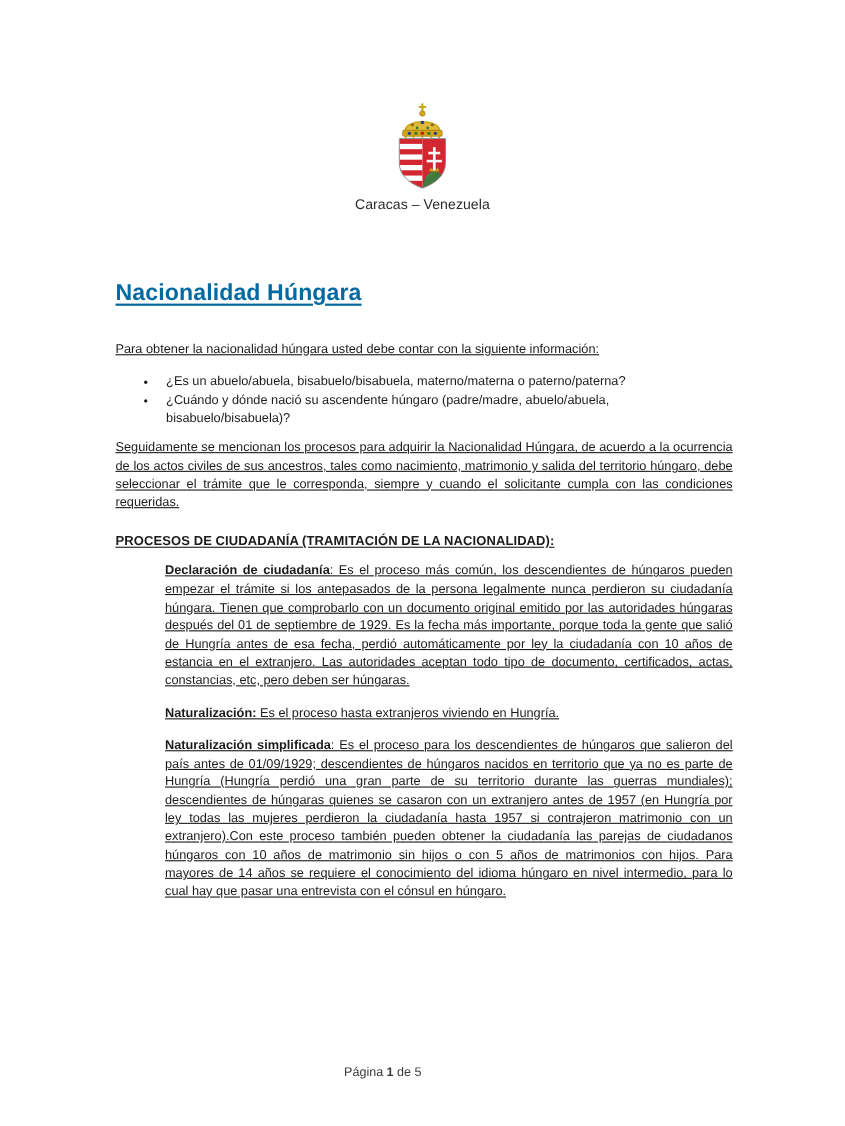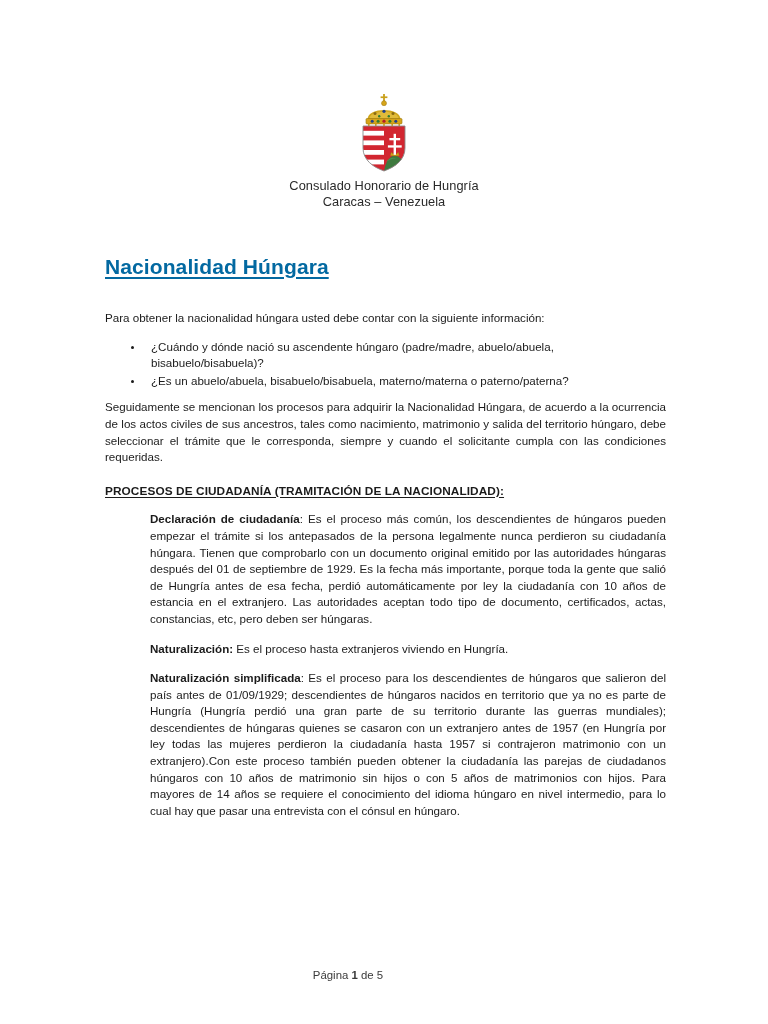--- a/index.html
+++ b/index.html
@@ -56,21 +56,21 @@
 
   
   .body-col {
     position: absolute;
     top: 310px;
     left: 105px;
     width: 561px;
     font-size: 11.6px;
     line-height: 16.6px;
   }
-  p { margin: 0 0 12px 0; }
+  p { margin: 0 0 12px 0; text-decoration: underline; }
   .just { text-align: justify; }
 
   ul.q-list {
     list-style: none;
     margin: 11px 0 10px 0;
     padding: 0;
   }
   ul.q-list li {
     position: relative;
     padding-left: 46px;
@@ -184,37 +184,36 @@
 
           <rect x="40.6" y="41.8" width="2.4" height="21" fill="#ffffff"></rect>
           <rect x="36.4" y="46.0" width="10.8" height="2.3" fill="#ffffff"></rect>
           <rect x="34.9" y="53.3" width="13.8" height="2.3" fill="#ffffff"></rect>
         </g>
 
         <path d="M10 34 L52 34 L52 56 C52 68, 42 75, 31 79 C20 75, 10 68, 10 56 Z" fill="none" stroke="#8a8a8a" stroke-width="0.9"></path>
       </svg>
     </div>
 
-    <div class="consulate-line">Consulado Honorario de Hungría</div>
     <div class="consulate-line">Caracas – Venezuela</div>
   </div>
 
   <div class="doc-title">Nacionalidad Húngara</div>
 
   <div class="body-col">
 
     <p>Para obtener la nacionalidad húngara usted debe contar con la siguiente información:</p>
 
     <ul class="q-list">
+      <li>
+        <span>¿Es un abuelo/abuela, bisabuelo/bisabuela, materno/materna o paterno/paterna?</span>
+      </li>
       <li>
         <span>¿Cuándo y dónde nació su ascendente húngaro (padre/madre, abuelo/abuela, bisabuelo/bisabuela)?</span>
       </li>
-      <li>
-        <span>¿Es un abuelo/abuela, bisabuelo/bisabuela, materno/materna o paterno/paterna?</span>
-      </li>
     </ul>
 
     <p class="just">Seguidamente se mencionan los procesos para adquirir la Nacionalidad Húngara, de acuerdo a la ocurrencia de los actos civiles de sus ancestros, tales como nacimiento, matrimonio y salida del territorio húngaro, debe seleccionar el trámite que le corresponda, siempre y cuando el solicitante cumpla con las condiciones requeridas.</p>
 
     <div class="section-head">PROCESOS DE CIUDADANÍA (TRAMITACIÓN DE LA NACIONALIDAD):</div>
 
     <div class="indent-block">
 
       <p class="just">
         <span class="lead">Declaración de ciudadanía</span><span>: Es el proceso más común, los descendientes de húngaros pueden empezar el trámite si los antepasados de la persona legalmente nunca perdieron su ciudadanía húngara. Tienen que comprobarlo con un documento original emitido por las autoridades húngaras después del 01 de septiembre de 1929. Es la fecha más importante, porque toda la gente que salió de Hungría antes de esa fecha, perdió automáticamente por ley la ciudadanía con 10 años de estancia en el extranjero. Las autoridades aceptan todo tipo de documento, certificados, actas, constancias, etc, pero deben ser húngaras.</span>

